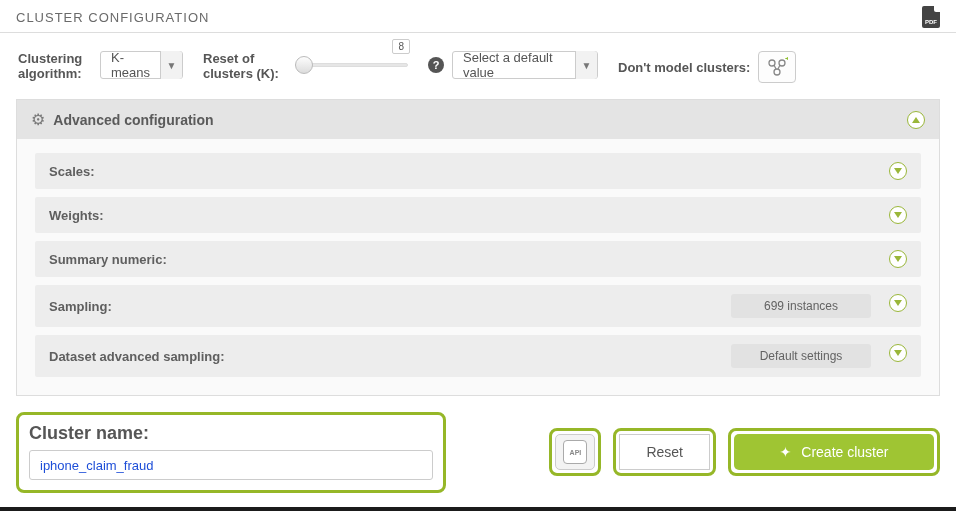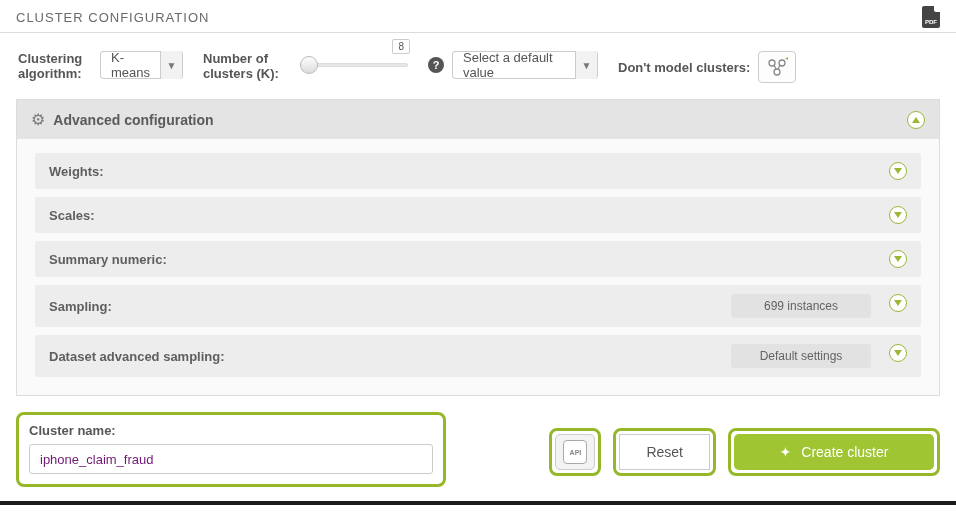--- a/index.html
+++ b/index.html
@@ -32,22 +32,22 @@
   .toggle-circle .tri-up { width:0; height:0; border-left:4px solid transparent; border-right:4px solid transparent; border-bottom:6px solid #9ab73a; }
   .toggle-circle .tri-down { width:0; height:0; border-left:4px solid transparent; border-right:4px solid transparent; border-top:6px solid #9ab73a; }
   .inner-list { padding: 14px 18px 18px 18px; display:flex; flex-direction:column; gap:8px; }
   .row { display:flex; align-items:center; justify-content:space-between; background:#ededed; border-radius:2px; padding:9px 14px; }
   .row-label { font-weight:600; color:#5f5f5f; font-size:13px; }
   .row-right { display:flex; align-items:flex-start; gap:18px; }
   .row-badge { background:#e2e2e2; color:#636363; font-size:12px; padding:5px 18px; border-radius:3px; min-width:140px; text-align:center; }
   .footer-area { padding: 0 16px 10px 16px; }
   .footer-row { display:flex; justify-content:space-between; align-items:flex-start; gap:14px; }
   .cluster-name-box { border:3px solid #96b728; border-radius:8px; padding:8px 10px 10px 10px; width:430px; position:relative; }
-  .cluster-name-label { font-weight:bold; color:#565656; font-size:13px; margin-bottom:6px; }
-  .cluster-name-input { width:100%; height:30px; border:1px solid #ccc; border-radius:3px; padding:0 10px; font-size:13px; color:#701a75; }
+  .cluster-name-label { font-weight:bold; color:#565656; font-size:18px; margin-bottom:6px; }
+  .cluster-name-input { width:100%; height:30px; border:1px solid #ccc; border-radius:3px; padding:0 10px; font-size:13px; color:#1d4ed8; }
   .footer-buttons { display:flex; gap:12px; align-items:flex-start; padding-top:16px; }
   .boxed { border:3px solid #96b728; border-radius:8px; padding:3px; }
   .api-btn { width:40px; height:36px; border:1px solid #ccc; border-radius:5px; background:#f3f3f3; display:flex; align-items:center; justify-content:center; font-size:9px; color:#888; }
   .api-hex { width:24px; height:24px; border:1px solid #aaa; display:flex; align-items:center; justify-content:center; border-radius:4px; transform:rotate(0deg); font-size:7px; font-weight:bold; color:#888; background:#fff; }
   .reset-btn { height:36px; padding:0 26px; border:1px solid #ccc; border-radius:0; background:#fff; color:#555; font-size:14px; display:flex; align-items:center; justify-content:center; cursor:pointer; }
   .create-btn { height:36px; padding:0 30px; border:none; border-radius:5px; background:#9fc533; color:#fff; font-size:14px; display:flex; align-items:center; justify-content:center; gap:10px; cursor:pointer; min-width:200px; }
   .create-icon { font-size:14px; }
   .caption-bar { height:4px; background:#1b1b1b; margin-top:4px; }
   .caption-row { display:flex; justify-content:space-between; padding:0 16px; position:relative; height:56px; }
   .cg-algo { width: 165px; }
@@ -68,21 +68,21 @@
   <div class="controls-row">
     <div class="control-group cg-algo">
       <div class="control-label">Clustering algorithm:</div>
       <div class="select-box">
         <span class="text">K-means</span>
         <span class="select-arrow">▼</span>
       </div>
     </div>
 
     <div class="control-group cg-k">
-      <div class="control-label">Number of clusters (K):</div>
+      <div class="control-label">Reset of clusters (K):</div>
       <div class="slider-wrap">
         <div class="slider-badge">8</div>
         <div class="slider-track"></div>
         <div class="slider-thumb"></div>
       </div>
     </div>
 
     <div class="control-group cg-def">
       <div class="control-label">
         <span class="help-circle">?</span>
@@ -114,27 +114,27 @@
         <div class="panel-header-left">
           <span class="gear-icon">⚙</span>
           <span class="panel-title">Advanced configuration</span>
         </div>
         <span class="toggle-circle">
             <span class="tri-up"></span>
           </span>
       </div>
       <div class="inner-list">
         <div class="row">
-          <span class="row-label">Weights:</span>
+          <span class="row-label">Scales:</span>
           <span class="toggle-circle">
               <span class="tri-down"></span>
             </span>
         </div>
         <div class="row">
-          <span class="row-label">Scales:</span>
+          <span class="row-label">Weights:</span>
           <span class="toggle-circle">
               <span class="tri-down"></span>
             </span>
         </div>
         <div class="row">
           <span class="row-label">Summary numeric:</span>
           <span class="toggle-circle">
               <span class="tri-down"></span>
             </span>
         </div>

